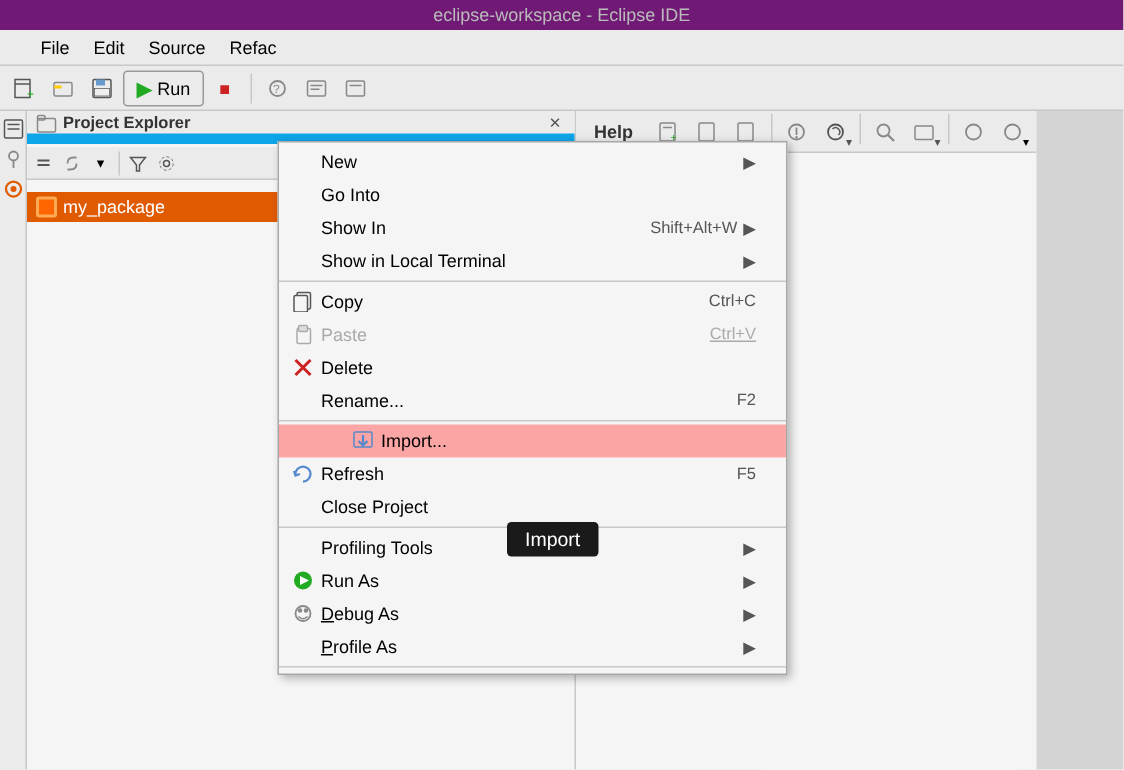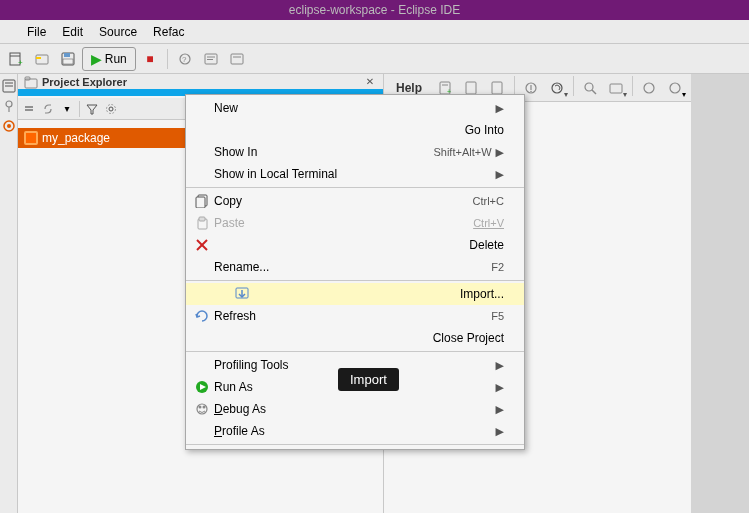--- a/index.html
+++ b/index.html
@@ -178,23 +178,22 @@
     }
     .cm-item {
       display: flex;
       align-items: center;
       padding: 3px 20px 3px 8px;
       cursor: pointer;
       position: relative;
       min-height: 22px;
       color: #000;
       font-size: 12px;
-      justify-content: space-between;
-    }
-    .cm-item.highlighted { background: #fef9c3; padding-left: 48px; }
+    }
+    .cm-item.highlighted { background: #fca5a5; padding-left: 48px; }
     .cm-item.disabled { color: #AAAAAA; cursor: default; }
     .cm-item .shortcut {
       margin-left: auto;
       color: #555;
       font-size: 11px;
       padding-left: 20px;
     }
     .cm-item .arrow {
       margin-left: auto;
       font-size: 11px;
@@ -219,21 +218,20 @@
       background: #1A1A1A;
       color: #FFF;
       padding: 4px 12px;
       border-radius: 3px;
       font-size: 13px;
       font-weight: normal;
       z-index: 200;
       left: 338px;
       top: 274px;
       white-space: nowrap;
-      margin-top: 20px;
     }
   </style>
 </head>
 <body>
 
 <div id="titlebar">
   <span>eclipse-workspace - Eclipse IDE</span>
 </div>
 
 <div id="menubar">

